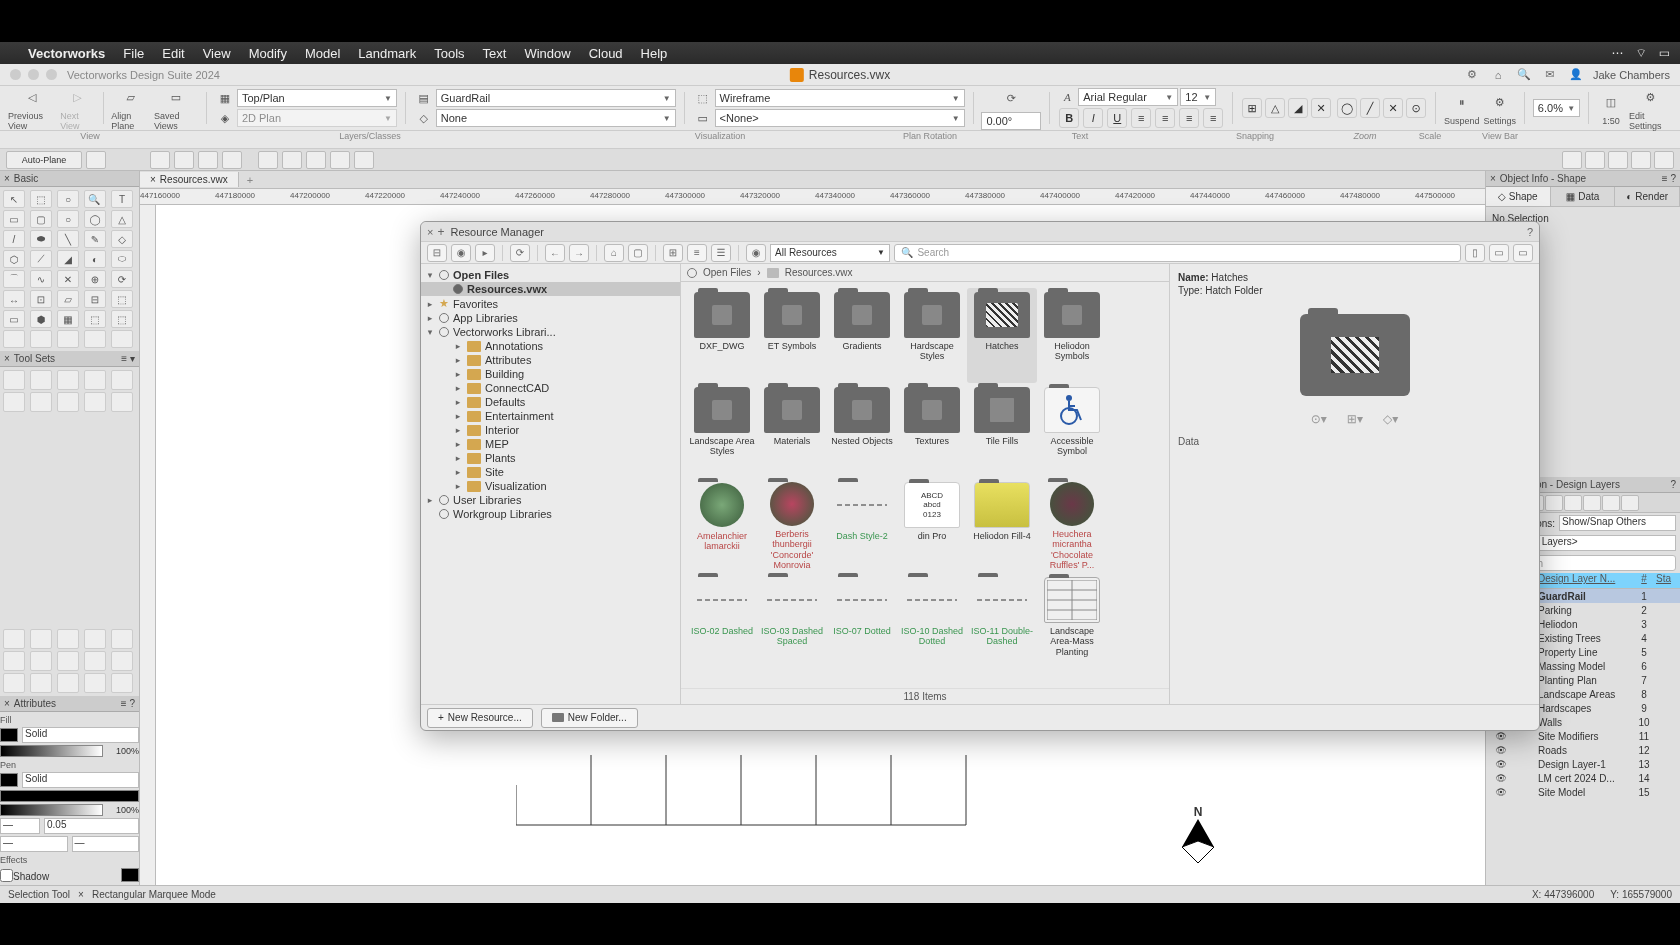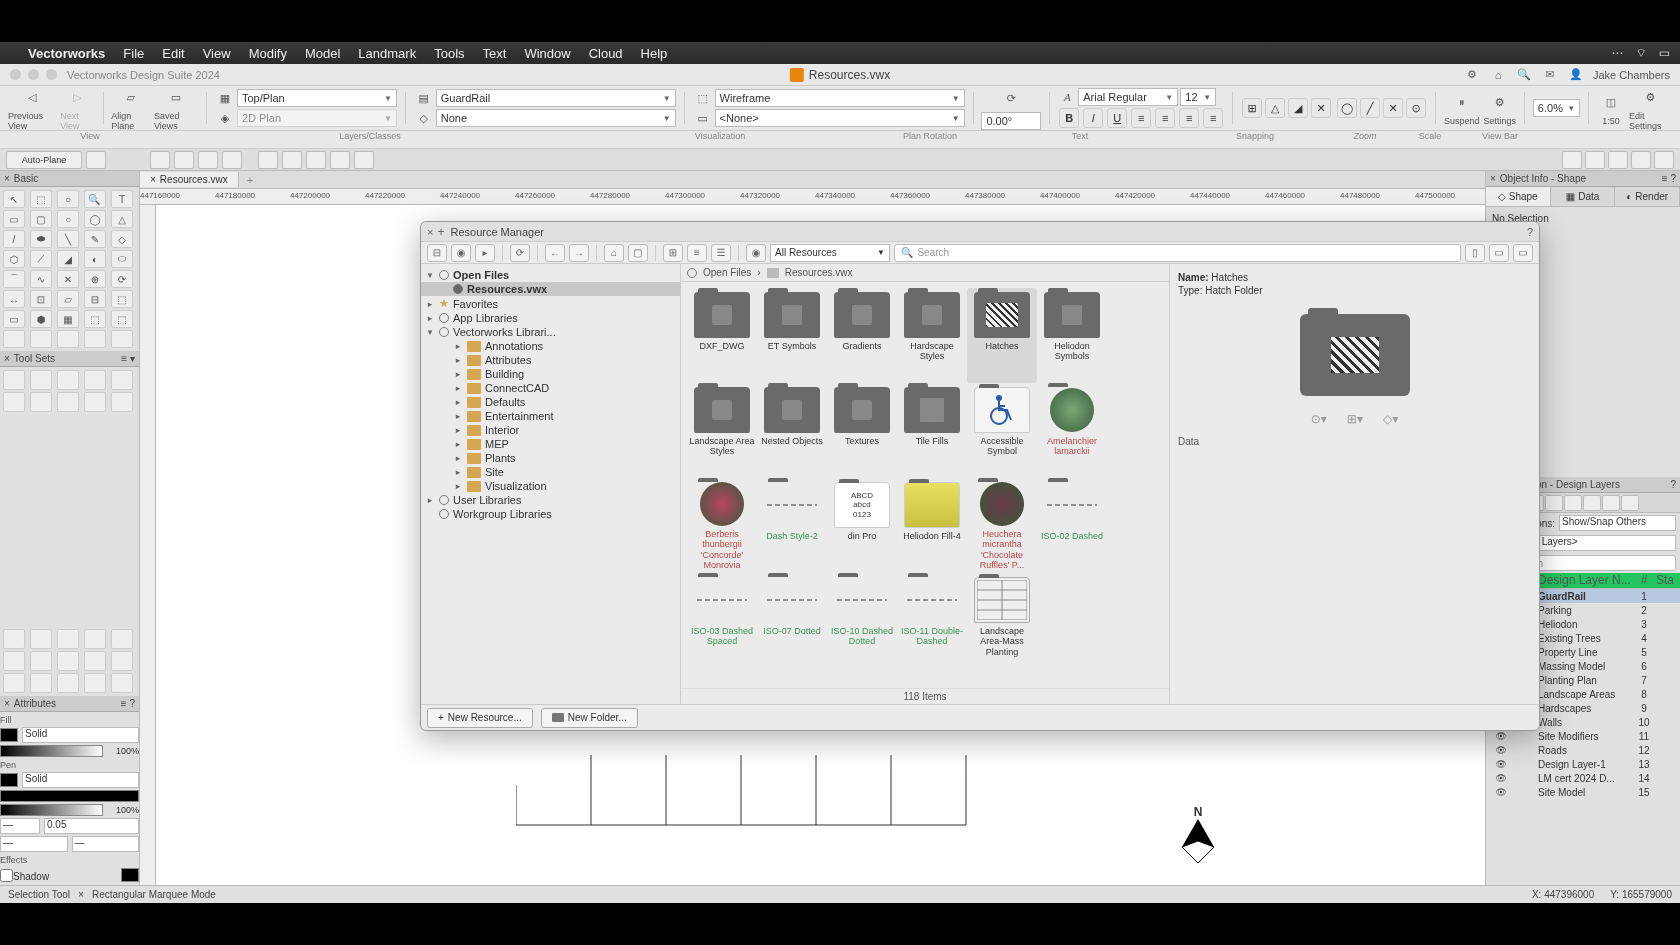--- a/index.html
+++ b/index.html
@@ -133,21 +133,21 @@
 .oip-tabs{display:flex;height:20px;background:#d8d8d8;border-bottom:1px solid #bbb;}
 .oip-tab{flex:1;text-align:center;font-size:10px;padding:3px 0;border-right:1px solid #bbb;display:flex;align-items:center;justify-content:center;gap:3px;}
 .oip-tab.active{background:#eee;}
 .oip-body{padding:6px;font-size:10px;color:#555;min-height:270px;}
 .nav-tabs{display:flex;height:20px;background:#d8d8d8;border-bottom:1px solid #bbb;padding:0 2px;gap:1px;align-items:center;}
 .nav-tabs .nt{width:18px;height:16px;border:1px solid #bbb;background:#eee;border-radius:2px;}
 .nav-select-row{display:flex;align-items:center;padding:2px 4px;font-size:10px;gap:4px;}
 .nav-select-row select,.nav-select-row .sel{flex:1;height:16px;border:1px solid #bbb;font-size:10px;background:#fff;padding:0 2px;}
 .nav-search{margin:2px 4px;height:16px;border:1px solid #bbb;background:#fff;border-radius:3px;padding:0 4px;font-size:10px;color:#999;display:flex;align-items:center;gap:4px;}
 .nav-table{flex:1;overflow:auto;}
-.nav-hdr{display:flex;height:16px;background:#22c55e;border-bottom:1px solid #bbb;font-size:12px;color:#555;}
+.nav-hdr{display:flex;height:16px;background:#7dd3fc;border-bottom:1px solid #bbb;font-size:10px;color:#555;text-decoration:underline;}
 .nav-hdr span:nth-child(1){width:30px;}
 .nav-hdr span:nth-child(2){width:20px;}
 .nav-hdr span:nth-child(3){flex:1;padding-left:2px;}
 .nav-hdr span:nth-child(4){width:24px;text-align:center;}
 .nav-hdr span:nth-child(5){width:24px;}
 .nav-tr{display:flex;height:14px;align-items:center;font-size:10px;}
 .nav-tr.active{background:#b8c8e0;}
 .nav-tr .vis{width:30px;text-align:center;font-size:9px;}
 .nav-tr .chk{width:20px;text-align:center;color:#2a7;font-weight:bold;}
 .nav-tr .nm{flex:1;padding-left:2px;white-space:nowrap;overflow:hidden;text-overflow:ellipsis;}
@@ -746,20 +746,26 @@
                 <div class="rm-item">
                   <div class="rm-thumb">
                     <div class="inner"></div>
                   </div>
                   <div class="rm-name">Landscape Area Styles</div>
                 </div>
                 <div class="rm-item">
                   <div class="rm-thumb">
                     <div class="inner"></div>
                   </div>
+                  <div class="rm-name">Materials</div>
+                </div>
+                <div class="rm-item">
+                  <div class="rm-thumb">
+                    <div class="inner"></div>
+                  </div>
                   <div class="rm-name">Nested Objects</div>
                 </div>
                 <div class="rm-item">
                   <div class="rm-thumb">
                     <div class="inner"></div>
                   </div>
                   <div class="rm-name">Textures</div>
                 </div>
                 <div class="rm-item">
                   <div class="rm-thumb grid4">

